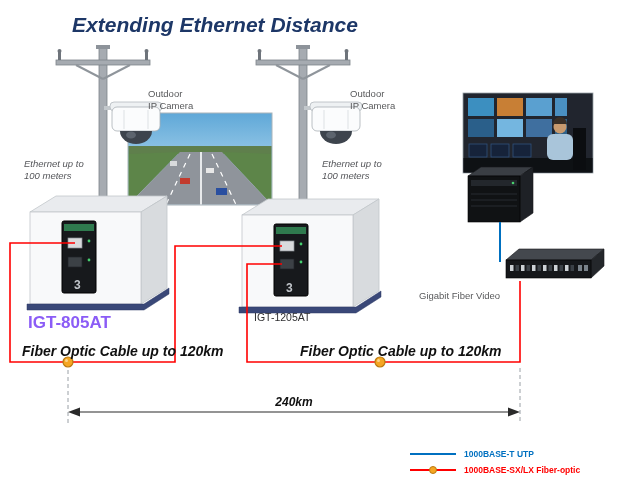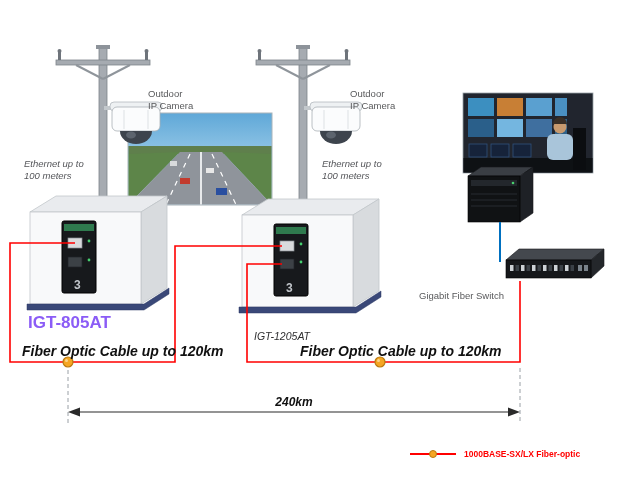--- a/index.html
+++ b/index.html
@@ -220,42 +220,47 @@
       <line x1="520" y1="368" x2="520" y2="424" stroke="#9aa0a6" stroke-width="1" stroke-dasharray="4,3"></line>
     </g>
 
     <g>
       <line x1="79" y1="412" x2="509" y2="412" stroke="#2a2a2a" stroke-width="1.2"></line>
       <polygon points="68,412 80,407.5 80,416.5" fill="#2a2a2a"></polygon>
       <polygon points="520,412 508,407.5 508,416.5" fill="#2a2a2a"></polygon>
     </g>
   </svg>
 
+  <div class="title">Extending Ethernet Distance</div>
 
   <div class="lbl" style="left:148px; top:80px;">Outdoor
 IP Camera</div>
   <div class="lbl" style="left:350px; top:80px;">Outdoor
 IP Camera</div>
 
   <div class="lbl italic" style="left:24px; top:150px;">Ethernet up to
 100 meters</div>
   <div class="lbl italic" style="left:322px; top:150px;">Ethernet up to
 100 meters</div>
 
   <div class="model-bold" style="left:28px; top:313px;">IGT-805AT</div>
-  <div class="model" style="left:254px; top:330px;font-style:italic;">IGT-1205AT</div>
-
-  <div class="lbl" style="left:419px; top:282px; white-space:nowrap;">Gigabit Fiber Switch</div>
+  <div class="model" style="left:254px; top:311px;">IGT-1205AT</div>
+
+  <div class="lbl" style="left:419px; top:282px; white-space:nowrap;">Gigabit Fiber Video</div>
 
   <div class="fiber-lbl" style="left:22px; top:343px;">Fiber Optic Cable up to 120km</div>
   <div class="fiber-lbl" style="left:300px; top:343px;">Fiber Optic Cable up to 120km</div>
 
   <div class="dist-lbl">240km</div>
 
   <div class="legend">
+    <div class="legend-row">
+      <span class="legend-line"></span>
+      <span class="legend-text">1000BASE-T UTP</span>
+    </div>
     <div class="legend-row">
       <span class="legend-line fiber">
           <span class="legend-dot"></span>
         </span>
       <span class="legend-text fiber-text">1000BASE-SX/LX Fiber-optic</span>
     </div>
   </div>
 
 </div>
 

